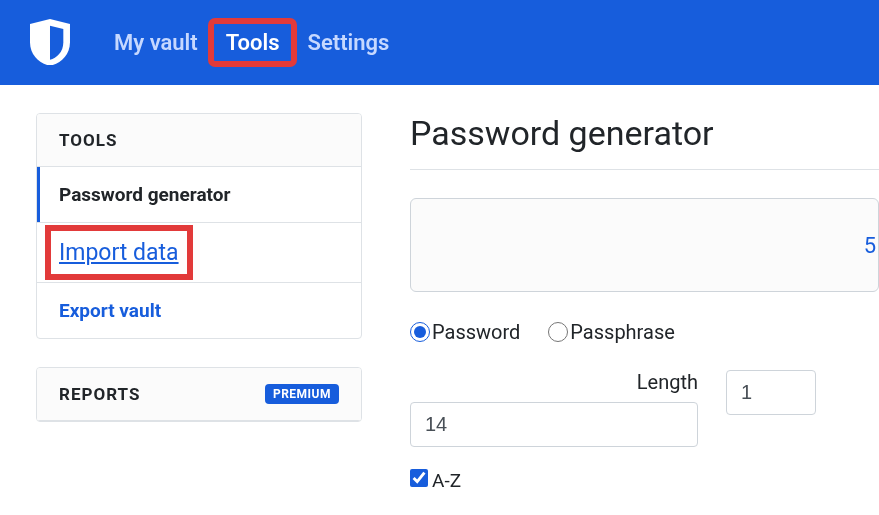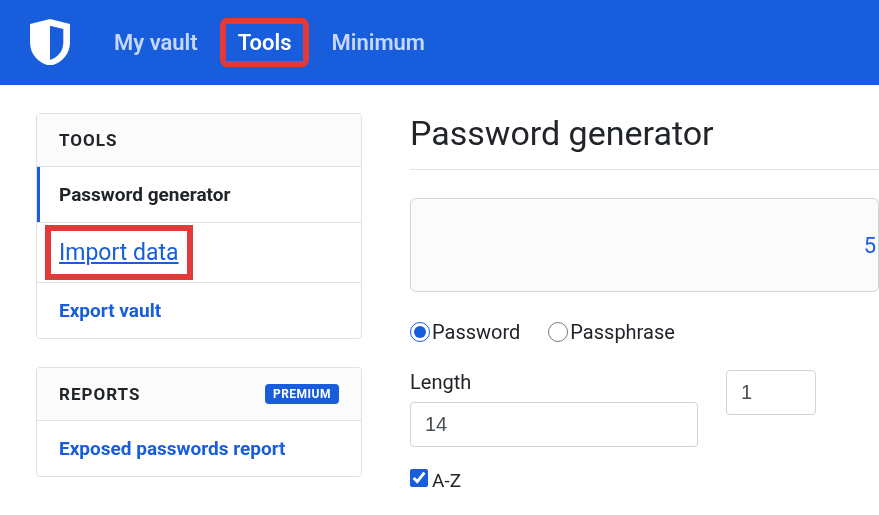--- a/index.html
+++ b/index.html
@@ -19,21 +19,21 @@
     align-items: center;
     padding: 0 30px;
   }
   .navbar .brand {
     width: 40px;
     height: 48px;
     margin-right: 30px;
   }
   .navbar .nav-links {
     display: flex;
-    gap: 12px;
+    gap: 0;
   }
   .navbar .nav-link {
     color: #c6d8ff;
     font-size: 22px;
     font-weight: 600;
     padding: 8px 14px;
     text-decoration: none;
     cursor: pointer;
     border-radius: 3px;
   }
@@ -185,20 +185,21 @@
     margin-bottom: 22px;
   }
   .field {
     display: flex;
     flex-direction: column;
     gap: 8px;
   }
   .field label {
     font-size: 20px;
     color: #212529;
+    text-align: right;
   }
   .field input[type=text] {
     border: 1px solid #ced4da;
     border-radius: 4px;
     padding: 10px 14px;
     font-size: 20px;
     width: 288px;
     color: #495057;
   }
   .field.small input[type=text] { width: 90px; }
@@ -220,21 +221,21 @@
 <div class="navbar">
   <div class="brand">
     <svg viewBox="0 0 24 28">
       <path d="M12 0 L24 3 V14 C24 22 18 27 12 28 C6 27 0 22 0 14 V3 Z" fill="#fff"></path>
       <path d="M12 4 L20 6 V14 C20 20 16 23.5 12 24.5 V4 Z" fill="#175ddc"></path>
     </svg>
   </div>
   <div class="nav-links">
     <a class="nav-link">My vault</a>
     <a class="nav-link active highlight-tools">Tools</a>
-    <a class="nav-link">Minimum</a>
+    <a class="nav-link">Settings</a>
   </div>
 </div>
 
 <div class="content">
   <div class="sidebar">
 
     <div class="card">
       <div class="card-header">
         <span>TOOLS</span>
       </div>
@@ -248,23 +249,20 @@
       </div>
       <div class="list-group-item">
         <span class="link-text">Export vault</span>
       </div>
     </div>
 
     <div class="card">
       <div class="card-header">
         <span>REPORTS</span>
         <span class="badge-premium">PREMIUM</span>
-      </div>
-      <div class="list-group-item">
-        <span class="link-text">Exposed passwords report</span>
       </div>
     </div>
 
   </div>
 
   <div class="main">
     <h1 class="page-title">Password generator</h1>
     <hr class="hr">
 
     <div class="gen-output">

